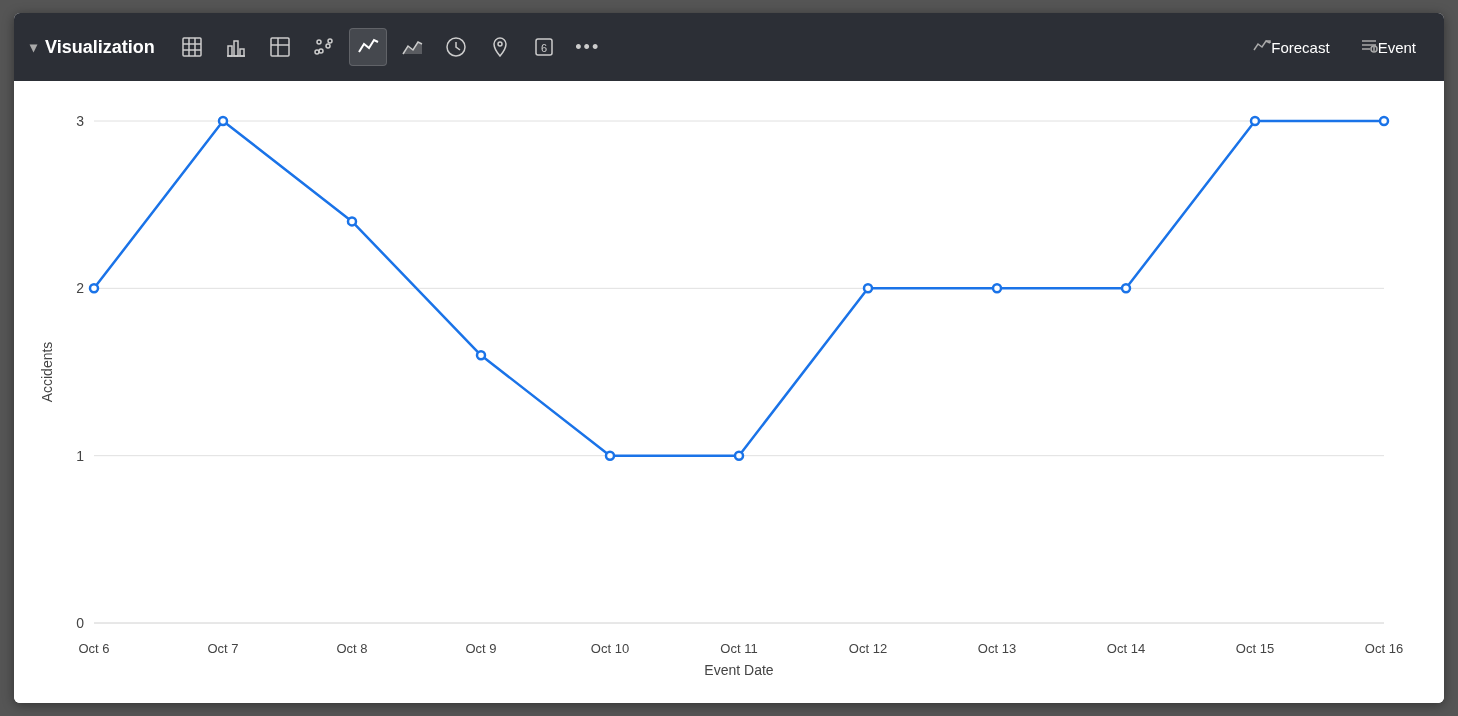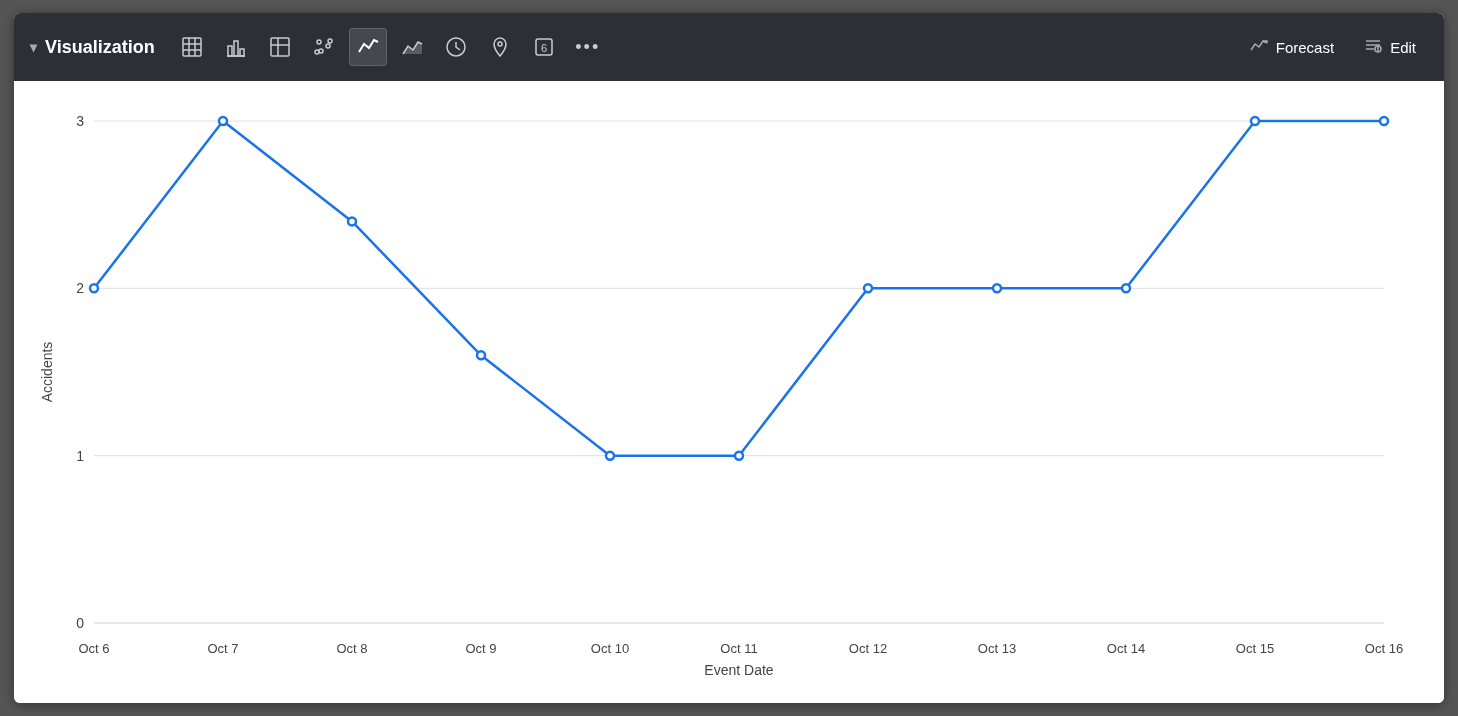--- a/index.html
+++ b/index.html
@@ -58,21 +58,21 @@
     }
     .tb-icon.active {
       background: rgba(255,255,255,0.12);
       border-color: rgba(255,255,255,0.15);
       color: #fff;
     }
     .tb-separator { flex: 1; }
     .tb-btn {
       display: flex;
       align-items: center;
-      gap: 8px;
+      gap: 0;
       color: #fff;
       font-size: 15px;
       font-weight: 500;
       cursor: pointer;
       padding: 6px 12px;
       border-radius: 4px;
     }
     .tb-btn .btn-icon { font-size: 16px; color: #aaa; }
 
     
@@ -196,21 +196,21 @@
       <span class="btn-icon">
         <svg width="18" height="18" viewBox="0 0 18 18" fill="none" stroke="#aaa" stroke-width="1.5">
           <line x1="2" y1="9" x2="16" y2="9"></line>
           <line x1="2" y1="5" x2="16" y2="5"></line>
           <line x1="2" y1="13" x2="10" y2="13"></line>
           <circle cx="14" cy="13" r="3"></circle>
           <line x1="14" y1="11" x2="14" y2="13"></line>
           <line x1="13" y1="14" x2="15" y2="14"></line>
         </svg>
       </span>
-      <span>Edit</span>
+      <span>Event</span>
     </div>
   </div>
 
   <div class="chart-area">
     <div class="chart-container">
       <svg class="chart-svg" id="mainChart">
           <line x1="60" y1="522" x2="1350" y2="522" stroke="#e0e0e0" stroke-width="1"></line>
           <text x="50" y="527" text-anchor="end" fill="#444" font-size="14" font-family="-apple-system,sans-serif">0</text>
           <line x1="60" y1="354.6666666666667" x2="1350" y2="354.6666666666667" stroke="#e0e0e0" stroke-width="1"></line>
           <text x="50" y="359.6666666666667" text-anchor="end" fill="#444" font-size="14" font-family="-apple-system,sans-serif">1</text>

